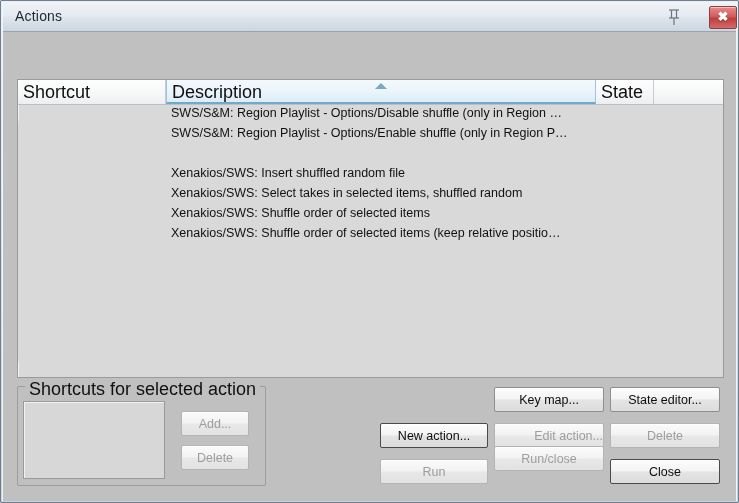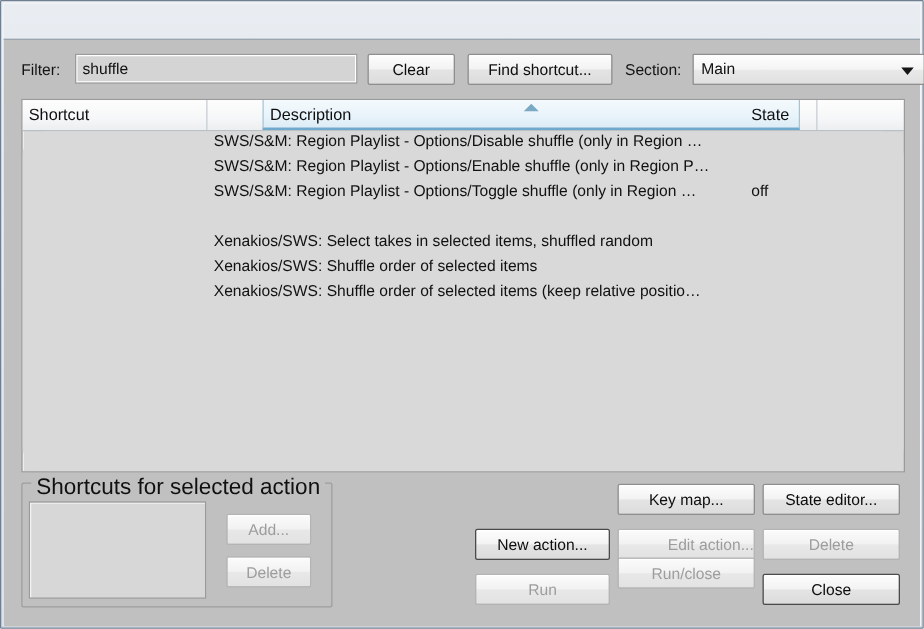--- a/index.html
+++ b/index.html
@@ -188,21 +188,21 @@
     left: 0; top: 0;
     width: 705px; height: 24px;
     background: linear-gradient(180deg,#fdfdfd 0%,#f6f7f8 60%,#eceef0 100%);
     border-bottom: 1px solid #b9c0c6;
   }
   .hcell {
     position: absolute;
     top: 0; height: 24px;
     box-sizing: border-box;
     border-right: 1px solid #c6ccd2;
-    font-size: 13px;
+    font-size: 18px;
     color: #0f0f0f;
     line-height: 24px;
     padding-left: 5px;
     white-space: nowrap;
     overflow: hidden;
   }
   .hcell.sorted {
     background: linear-gradient(180deg,#f4fafd 0%,#e8f3fa 60%,#dcecf6 100%);
     border-left: 1px solid #9cc6de;
     border-right: 1px solid #9cc6de;
@@ -210,21 +210,21 @@
   }
   .sort-arrow {
     position: absolute;
     left: 208px; top: 3px;
     width: 0; height: 0;
     border-left: 6px solid transparent;
     border-right: 6px solid transparent;
     border-bottom: 6px solid #7aa9c4;
   }
   #h-shortcut    { left: 0px;   width: 148px; }
-  #h-description { left: 148px; width: 430px; margin-left: 44px; }
+  #h-description { left: 148px; width: 430px; }
   #h-state       { left: 578px; width: 58px; }
   #h-blank       { left: 636px; width: 69px; border-right: none; }
 
   #list-body {
     position: absolute;
     left: 0; top: 25px;
     width: 705px; height: 272px;
     background: #d9d9d9;
     border-radius: 20px;
   }
@@ -291,57 +291,64 @@
 
   
   #pin-btn svg { display:block; }
 </style>
 </head>
 <body>
 
 <div id="window">
   <div id="window-inner-edge"></div>
 
+  <div id="titlebar">
+    <div id="title-text">Actions</div>
+
+    <div id="pin-btn">
+      <svg width="26" height="24" viewBox="0 0 26 24" aria-hidden="true">
+        <g stroke="#6b7480" stroke-width="1.2" fill="none">
+          <line x1="8" y1="5" x2="18" y2="5"></line>
+          <line x1="10.5" y1="5" x2="10.5" y2="13"></line>
+          <line x1="15.5" y1="5" x2="15.5" y2="13"></line>
+          <line x1="8" y1="13" x2="18" y2="13"></line>
+          <line x1="13" y1="13" x2="13" y2="20"></line>
+        </g>
+      </svg>
+    </div>
+
+    <div id="close-btn">
+      <div class="x">✖</div>
+    </div>
+  </div>
 
   <div id="client">
     <div id="client-inner"></div>
   </div>
 
-  <div id="filter-row">
-    <div class="lbl" id="filter-label">Filter:</div>
-    <input id="filter-input" type="text" value="shuffle" style="">
-    <button class="btn" id="clear-btn">Clear</button>
-    <button class="btn" id="find-btn">Find shortcut...</button>
-    <div class="lbl" id="section-label">Section:</div>
-    <div id="section-select">
-      <span class="sel-text">Main</span>
-      <span class="arrow"></span>
-    </div>
-  </div>
 
   <div id="list-panel">
     <div id="list-header">
       <div class="hcell" id="h-shortcut">Shortcut</div>
       <div class="hcell sorted" id="h-description">
         <span>Description</span>
         <span class="sort-arrow"></span>
       </div>
       <div class="hcell" id="h-state">State</div>
       <div class="hcell" id="h-blank"></div>
     </div>
     <div id="list-body">
         <div class="row" style="top: 0px;">
           <span class="cell-desc">SWS/S&amp;M: Region Playlist - Options/Disable shuffle (only in Region …</span>
         </div>
         <div class="row" style="top: 20px;">
           <span class="cell-desc">SWS/S&amp;M: Region Playlist - Options/Enable shuffle (only in Region P…</span>
         </div>
-        <div class="row" style="top: 40px;">
-          <span class="cell-desc">SWS/S&amp;M: Region Playlist - Options/Toggle shuffle (only in Region …</span>
-          <span class="cell-state">off</span>
+        <div class="row" style="top: 60px;">
+          <span class="cell-desc">Xenakios/SWS: Insert shuffled random file</span>
         </div>
         <div class="row" style="top: 80px;">
           <span class="cell-desc">Xenakios/SWS: Select takes in selected items, shuffled random</span>
         </div>
         <div class="row" style="top: 120px;">
           <span class="cell-desc">Xenakios/SWS: Shuffle order of selected items (keep relative positio…</span>
         </div>
         <div class="row" style="top: 100px;">
           <span class="cell-desc">Xenakios/SWS: Shuffle order of selected items</span>
         </div>

